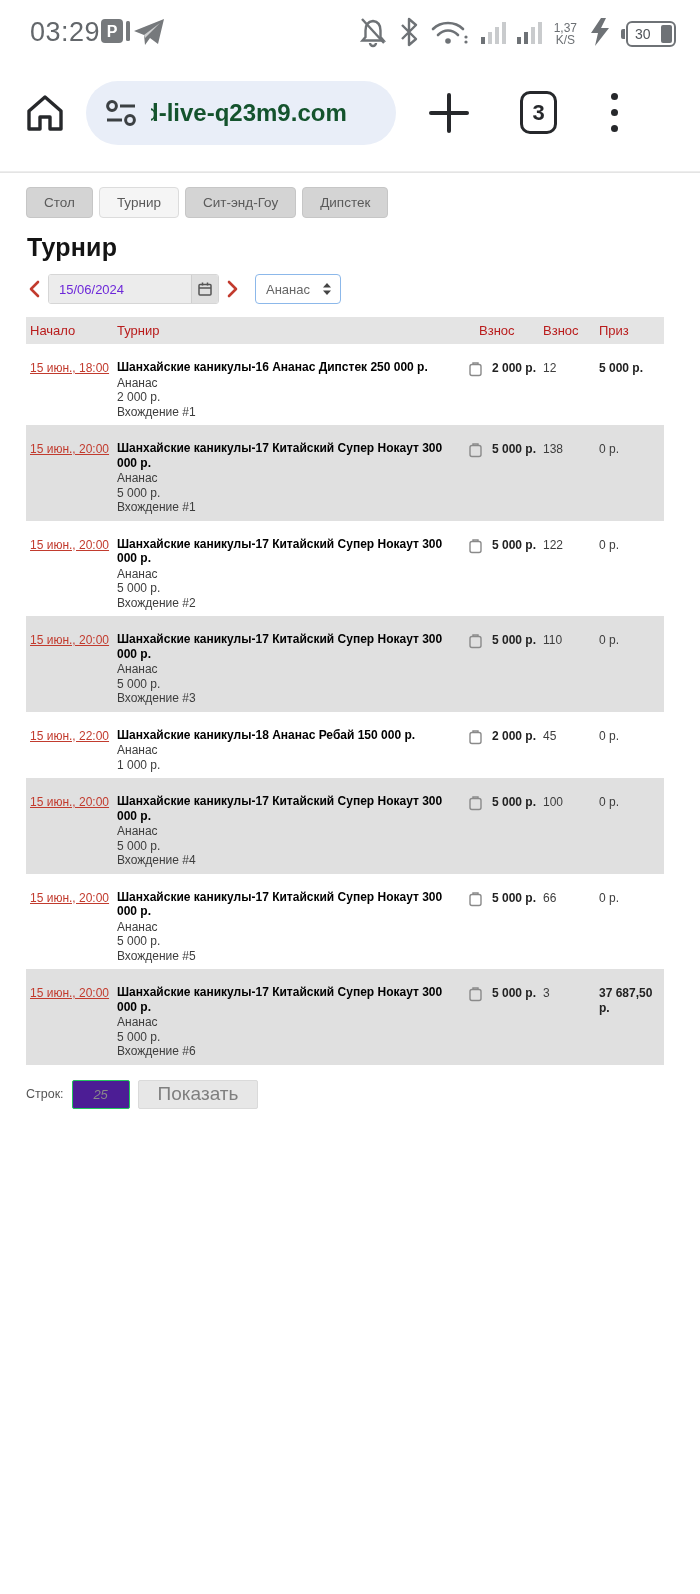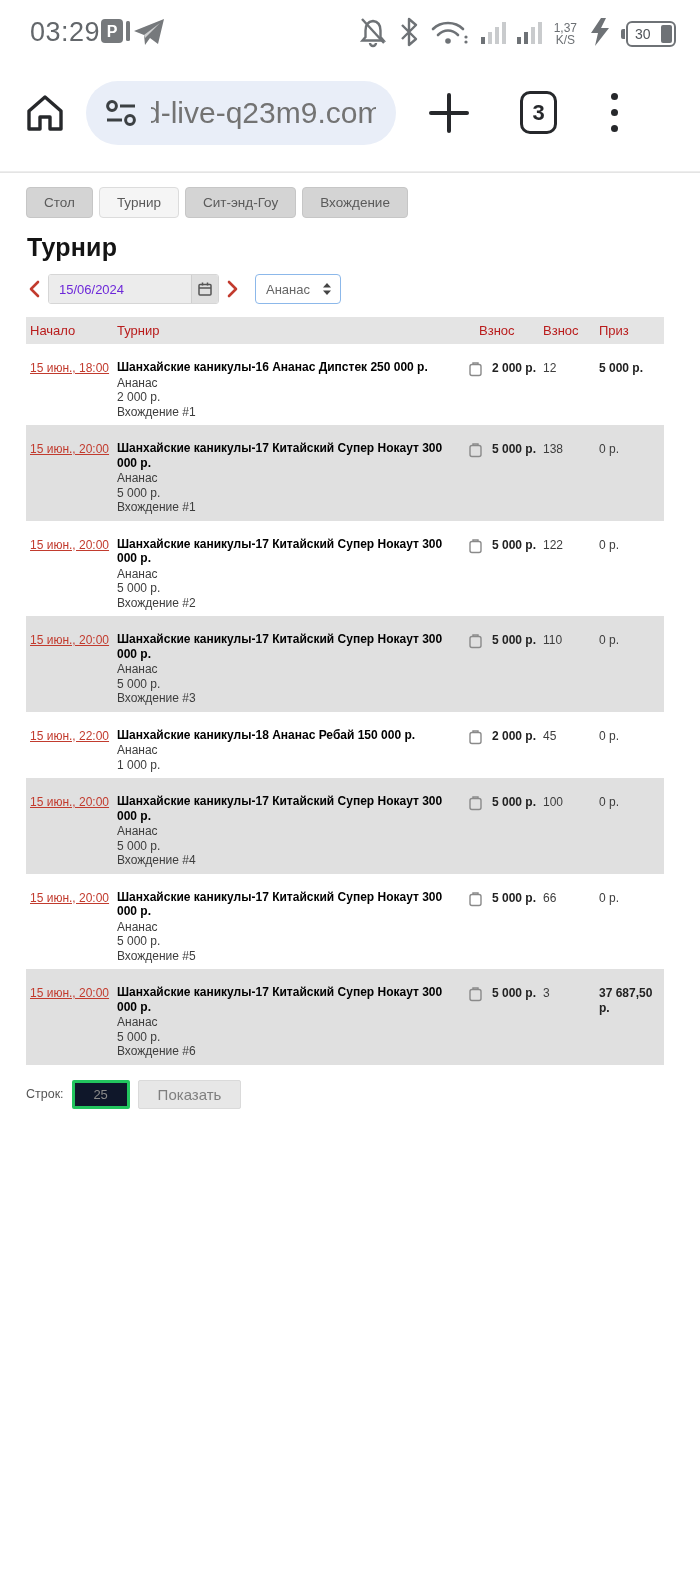--- a/index.html
+++ b/index.html
@@ -23,21 +23,21 @@
   .speed{font-size:12px;line-height:12px;color:#6b6f73;text-align:center;margin:0 2px;}
   .battery{position:relative;display:flex;align-items:center;}
   .batt-nub{width:4px;height:10px;background:#6e7276;border-radius:2px 0 0 2px;margin-right:1px;}
   .batt-body{width:50px;height:26px;border:2.5px solid #6e7276;border-radius:6px;display:flex;align-items:center;justify-content:flex-start;padding-left:7px;position:relative;font-size:14px;color:#50555a;}
   .batt-fill{position:absolute;right:2px;top:2px;bottom:2px;width:11px;background:#6e7276;border-radius:2px;}
 
   
   .toolbar{height:110px;display:flex;align-items:center;padding:0 20px 8px 22px;gap:18px;border-bottom:1px solid #ededed;}
   .url-pill{flex:0 0 310px;height:64px;background:var(--pill);border-radius:32px;display:flex;align-items:center;padding:0 20px 0 18px;overflow:hidden;}
   .url-text-wrap{overflow:hidden;flex:1;}
-  .url-text{font-size:30px;color:#737373;white-space:nowrap;margin-left:-7px;display:inline-block;}
+  .url-text{font-size:24px;color:#14532d;white-space:nowrap;margin-left:-7px;display:inline-block;font-weight:bold;}
   .tb-btn{display:flex;align-items:center;justify-content:center;}
   .tab-counter{width:37px;height:43px;border:3.6px solid #26282b;border-radius:10px;display:flex;align-items:center;justify-content:center;font-size:22px;font-weight:bold;color:#26282b;}
   .kebab{display:flex;flex-direction:column;gap:9px;padding:4px;}
   .kebab span{width:7px;height:7px;border-radius:50%;background:#26282b;}
 
   
   .content{border-top:1px solid #e4e4e4;padding:14px 26px 0 26px;}
   .tab-strip{display:flex;gap:6px;}
   .ptab{height:31px;padding:0 17px;display:flex;align-items:center;background:var(--tab-bg);border:1px solid #c6c6c6;border-radius:4px;font-size:13.5px;color:#5a5a5a;cursor:pointer;}
   .ptab.active{background:var(--tab-active);border-color:#dcdcdc;}
@@ -69,22 +69,22 @@
   .c-icon{padding-top:1px;}
   .c-icon svg{margin-left:5px;cursor:pointer;}
   .c-fee{text-align:right;padding-right:5px;font-weight:bold;color:#222;padding-top:1px;}
   .c-place{padding-left:2px;color:#3d3d3d;padding-top:1px;}
   .c-prize{padding-left:3px;color:#3d3d3d;padding-top:1px;}
   .c-prize.bold{font-weight:bold;color:#222;}
 
   
   .foot{display:flex;align-items:center;margin-top:15px;gap:8px;}
   .foot-label{font-size:12.5px;color:#555;}
-  .rows-input{width:58px;height:29px;border:3px solid #22c55e;border-radius:2px;text-align:center;font-size:13px;color:#8a8a8a;font-family:"Liberation Sans",sans-serif;outline:none;background:#0f172a;}
-  .show-btn{height:29px;padding:0 19px;background:#e7e7e7;border:1px solid #dadada;border-radius:2px;font-size:15px;color:#7f7f7f;font-family:"Liberation Sans",sans-serif;cursor:pointer;}
+  .rows-input{width:58px;height:29px;border:1px solid #22c55e;border-radius:2px;text-align:center;font-size:13px;color:#8a8a8a;font-family:"Liberation Sans",sans-serif;outline:none;background:#4c1d95;font-style:italic;}
+  .show-btn{height:29px;padding:0 19px;background:#e7e7e7;border:1px solid #dadada;border-radius:2px;font-size:19px;color:#7f7f7f;font-family:"Liberation Sans",sans-serif;cursor:pointer;}
 </style>
 </head>
 <body>
 
 <div class="status-bar">
   <div class="sb-left">
     <span class="sb-time">03:29</span>
     <span>
       <svg width="32" height="28" viewBox="0 0 32 28">
         <rect x="1" y="2" width="22" height="24" rx="4" fill="#76797c"></rect>
@@ -188,21 +188,21 @@
       <span></span>
   </span>
 </div>
 
 <div class="content">
 
   <div class="tab-strip">
     <div class="ptab">Стол</div>
     <div class="ptab active">Турнир</div>
     <div class="ptab">Сит-энд-Гоу</div>
-    <div class="ptab">Вхождение</div>
+    <div class="ptab">Дипстек</div>
   </div>
 
   <h1 class="page-title">Турнир</h1>
 
   <div class="filter-row">
     <span class="chev">
       <svg width="12" height="18" viewBox="0 0 12 18" fill="none" stroke="#c23b2e" stroke-width="2.6" stroke-linecap="round" stroke-linejoin="round">
           <path d="M10 2 L3 9 L10 16"></path>
         </svg>
     </span>

